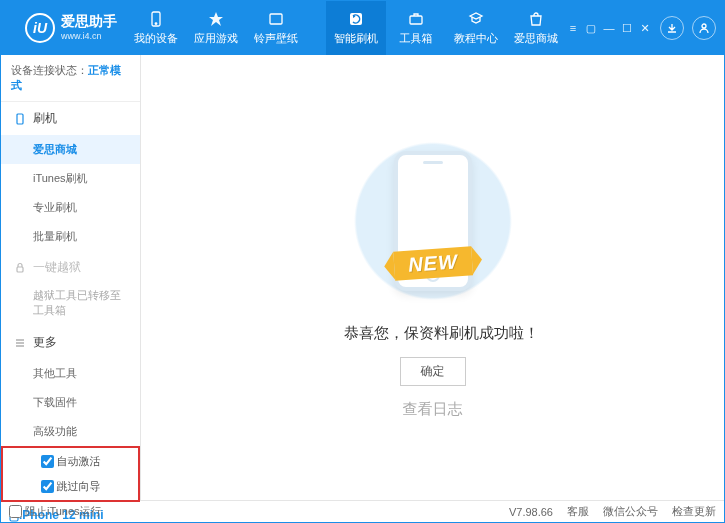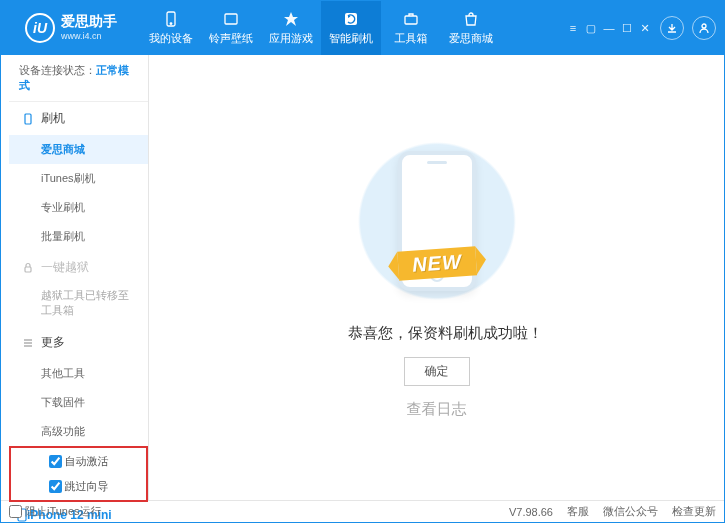--- a/index.html
+++ b/index.html
@@ -6,27 +6,27 @@
 body { width: 725px; height: 523px; overflow: hidden; border: 1px solid #1a8ee8; }
 
 .header { height: 54px; background: #1a8ee8; display: flex; align-items: center; color: #fff; }
 .logo-area { width: 140px; display: flex; align-items: flex-start; padding-left: 24px; }
 .logo-circle { width: 30px; height: 30px; border: 2px solid #fff; border-radius: 50%; display: flex; align-items: center; justify-content: center; font-weight: bold; font-size: 14px; font-style: italic; }
 .brand { margin-left: 6px; }
 .brand-name { font-size: 14px; font-weight: bold; }
 .brand-url { font-size: 9px; opacity: 0.85; }
 .nav { display: flex; flex: 1; }
 .nav-item { width: 60px; display: flex; flex-direction: column; align-items: center; justify-content: center; height: 54px; font-size: 11px; cursor: pointer; }
-.nav-item.active { background: #0d7dd6; }
+.nav-item.active { background: #0d7dd6; margin-left: 20px; }
 .nav-icon { width: 18px; height: 18px; display: flex; align-items: center; justify-content: center; margin-bottom: 3px; }
 .titlebar-right { display: flex; align-items: center; gap: 4px; padding-right: 8px; }
 .tb-btn { width: 14px; height: 14px; color: #fff; display: flex; align-items: center; justify-content: center; font-size: 11px; opacity: 0.9; cursor: pointer; }
 .circle-btn { width: 24px; height: 24px; border: 1px solid rgba(255,255,255,0.6); border-radius: 50%; display: flex; align-items: center; justify-content: center; margin-left: 4px; cursor: pointer; }
 
-.body { display: flex; height: 445px; padding-left: 8px; }
+.body { display: flex; height: 445px; }
 .sidebar { width: 140px; border-right: 1px solid #e5e5e5; display: flex; flex-direction: column; font-size: 12px; color: #555; }
 .conn-status { padding: 8px 10px; font-size: 11px; border-bottom: 1px solid #eee; color: #666; }
 .conn-value { color: #1a8ee8; font-weight: bold; }
 .side-section { padding: 8px 12px; display: flex; align-items: center; gap: 6px; color: #444; }
 .side-section .sec-icon { width: 14px; display: flex; justify-content: center; color: #888; }
 .side-item { padding: 7px 12px 7px 32px; cursor: pointer; font-size: 11px; color: #666; }
 .side-item.active { background: #e9f4ff; color: #1a8ee8; font-weight: bold; }
 .side-note { padding: 4px 12px 8px 32px; font-size: 11px; color: #aaa; }
 .side-bottom { margin-top: auto; }
 .check-row { border: 2px solid #d33; padding: 6px 8px; display: flex; gap: 10px; align-items: center; font-size: 11px; flex-direction: column; }
@@ -71,52 +71,61 @@
       <div class="nav-icon">
           <svg width="16" height="16" viewBox="0 0 16 16" fill="none" stroke="#fff" stroke-width="1.3">
             <rect x="4" y="1" width="8" height="14" rx="1.5"></rect>
             <circle cx="8" cy="12.6" r="0.8" fill="#fff"></circle>
           </svg>
         </div>
       <span>我的设备</span>
     </div>
     <div class="nav-item">
       <div class="nav-icon">
-          <svg width="16" height="16" viewBox="0 0 16 16" fill="none" stroke="#fff" stroke-width="1.3">
-            <rect x="2" y="3" width="12" height="10" rx="1"></rect>
-          </svg>
-        </div>
-      <span>铃声壁纸</span>
-    </div>
-    <div class="nav-item">
-      <div class="nav-icon">
           <svg width="16" height="16" viewBox="0 0 16 16" fill="#fff">
             <path d="M8 1 L10 6 L15 6 L11 9 L13 15 L8 11 L3 15 L5 9 L1 6 L6 6 Z" opacity="0.95"></path>
           </svg>
         </div>
       <span>应用游戏</span>
+    </div>
+    <div class="nav-item">
+      <div class="nav-icon">
+          <svg width="16" height="16" viewBox="0 0 16 16" fill="none" stroke="#fff" stroke-width="1.3">
+            <rect x="2" y="3" width="12" height="10" rx="1"></rect>
+          </svg>
+        </div>
+      <span>铃声壁纸</span>
     </div>
     <div class="nav-item active">
       <div class="nav-icon">
           <svg width="16" height="16" viewBox="0 0 16 16" fill="#fff">
             <rect x="2" y="2" width="12" height="12" rx="2" fill="#fff"></rect>
             <path d="M5 5 A4 4 0 1 1 5 11" stroke="#0d7dd6" stroke-width="1.5" fill="none"></path>
             <path d="M5 4 L5 7 L7.5 5.5 Z" fill="#0d7dd6"></path>
           </svg>
         </div>
       <span>智能刷机</span>
     </div>
     <div class="nav-item">
       <div class="nav-icon">
           <svg width="16" height="16" viewBox="0 0 16 16" fill="none" stroke="#fff" stroke-width="1.3">
             <rect x="2" y="5" width="12" height="8" rx="1"></rect>
             <path d="M6 5 V3 H10 V5"></path>
           </svg>
         </div>
       <span>工具箱</span>
+    </div>
+    <div class="nav-item">
+      <div class="nav-icon">
+          <svg width="16" height="16" viewBox="0 0 16 16" fill="none" stroke="#fff" stroke-width="1.3">
+            <path d="M2 5 L8 2 L14 5 L8 8 Z"></path>
+            <path d="M4 6 V10 L8 12 L12 10 V6"></path>
+          </svg>
+        </div>
+      <span>教程中心</span>
     </div>
     <div class="nav-item">
       <div class="nav-icon">
           <svg width="16" height="16" viewBox="0 0 16 16" fill="none" stroke="#fff" stroke-width="1.3">
             <path d="M3 5 H13 L12 14 H4 Z"></path>
             <path d="M6 5 V4 A2 2 0 0 1 10 4 V5"></path>
           </svg>
         </div>
       <span>爱思商城</span>
     </div>

